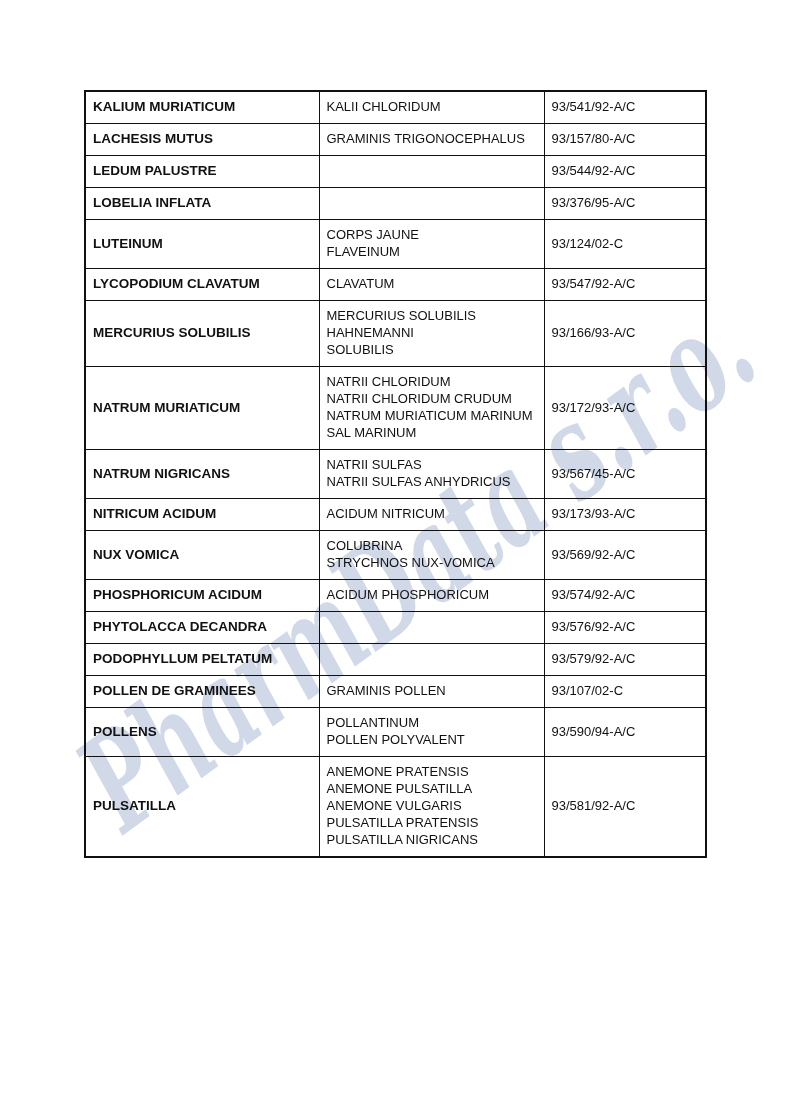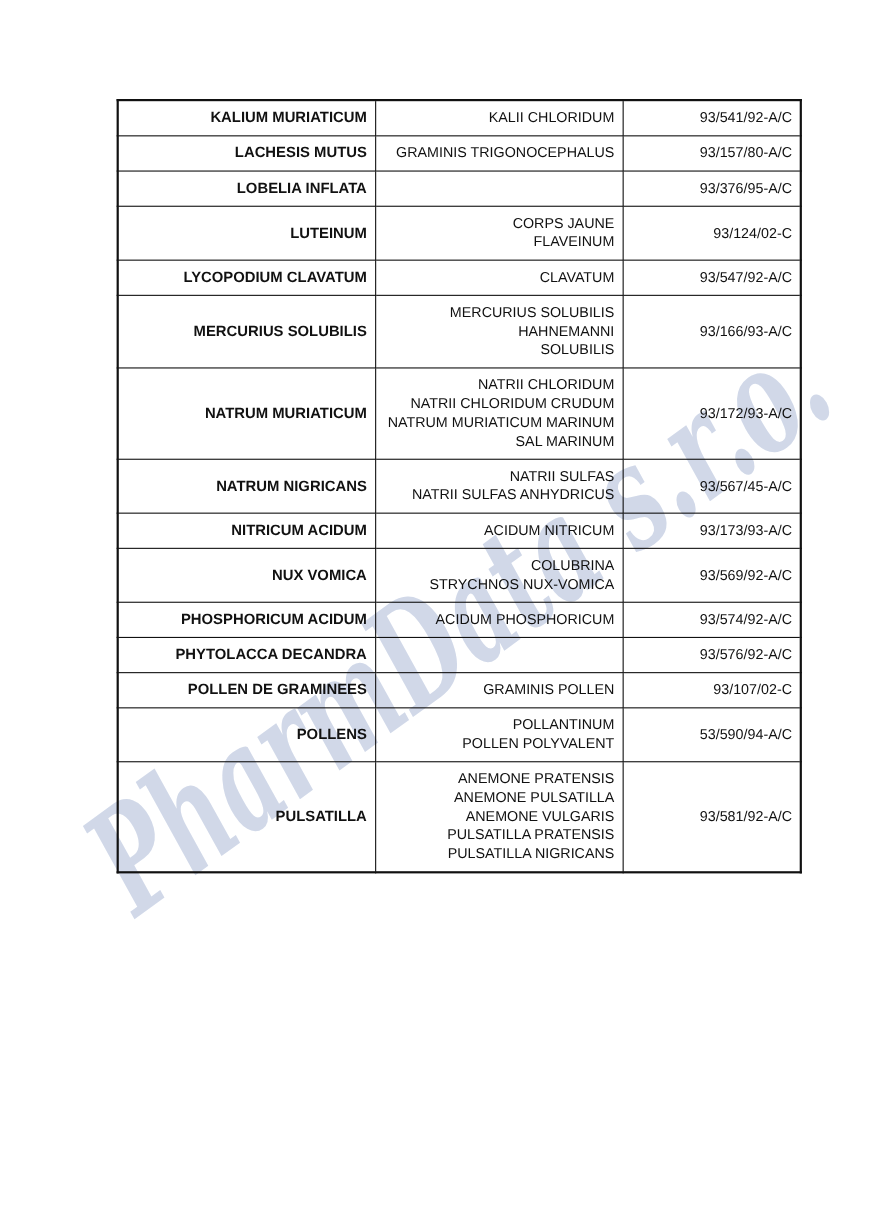--- a/index.html
+++ b/index.html
@@ -19,29 +19,28 @@
     pointer-events: none;
   }
   .watermark text {
     font-family: "DejaVu Serif", serif;
     font-style: italic;
     font-weight: bold;
     opacity: 0.85;
   }
   table.remedies {
     position: absolute;
-    left: 106px;
+    left: 84px;
     top: 90px;
     width: 621px;
     border-collapse: collapse;
     table-layout: fixed;
     background: transparent;
     z-index: 1;
     border: 2.5px solid #111111;
-    text-align: right;
   }
   table.remedies td {
     border: 1.5px solid #111111;
     vertical-align: middle;
     padding: 6px 7px 8px 7px;
     font-size: 13px;
     line-height: 17px;
     color: #111111;
     overflow: hidden;
     word-wrap: break-word;
@@ -77,20 +76,25 @@
     </tr>
 
 
 
     <tr>
       <td class="c1">LACHESIS MUTUS</td>
       <td class="c2">GRAMINIS TRIGONOCEPHALUS</td>
       <td class="c3">93/157/80-A/C</td>
     </tr>
 
+    <tr>
+      <td class="c1">LEDUM PALUSTRE</td>
+      <td class="c2"></td>
+      <td class="c3">93/544/92-A/C</td>
+    </tr>
 
     <tr>
       <td class="c1">LOBELIA INFLATA</td>
       <td class="c2"></td>
       <td class="c3">93/376/95-A/C</td>
     </tr>
 
     <tr>
       <td class="c1">LUTEINUM</td>
       <td class="c2">CORPS JAUNE<br>FLAVEINUM</td>
@@ -139,31 +143,36 @@
       <td class="c3">93/574/92-A/C</td>
     </tr>
 
 
     <tr>
       <td class="c1">PHYTOLACCA DECANDRA</td>
       <td class="c2"></td>
       <td class="c3">93/576/92-A/C</td>
     </tr>
 
+    <tr>
+      <td class="c1">PODOPHYLLUM PELTATUM</td>
+      <td class="c2"></td>
+      <td class="c3">93/579/92-A/C</td>
+    </tr>
 
     <tr>
       <td class="c1">POLLEN DE GRAMINEES</td>
       <td class="c2">GRAMINIS POLLEN</td>
       <td class="c3">93/107/02-C</td>
     </tr>
 
     <tr>
       <td class="c1">POLLENS</td>
       <td class="c2">POLLANTINUM<br>POLLEN POLYVALENT</td>
-      <td class="c3">53/590/94-A/C</td>
+      <td class="c3">93/590/94-A/C</td>
     </tr>
 
 
     <tr>
       <td class="c1">PULSATILLA</td>
       <td class="c2">ANEMONE PRATENSIS<br>ANEMONE PULSATILLA<br>ANEMONE VULGARIS<br>PULSATILLA PRATENSIS<br>PULSATILLA NIGRICANS</td>
       <td class="c3">93/581/92-A/C</td>
     </tr>
   </tbody>
   </table>

